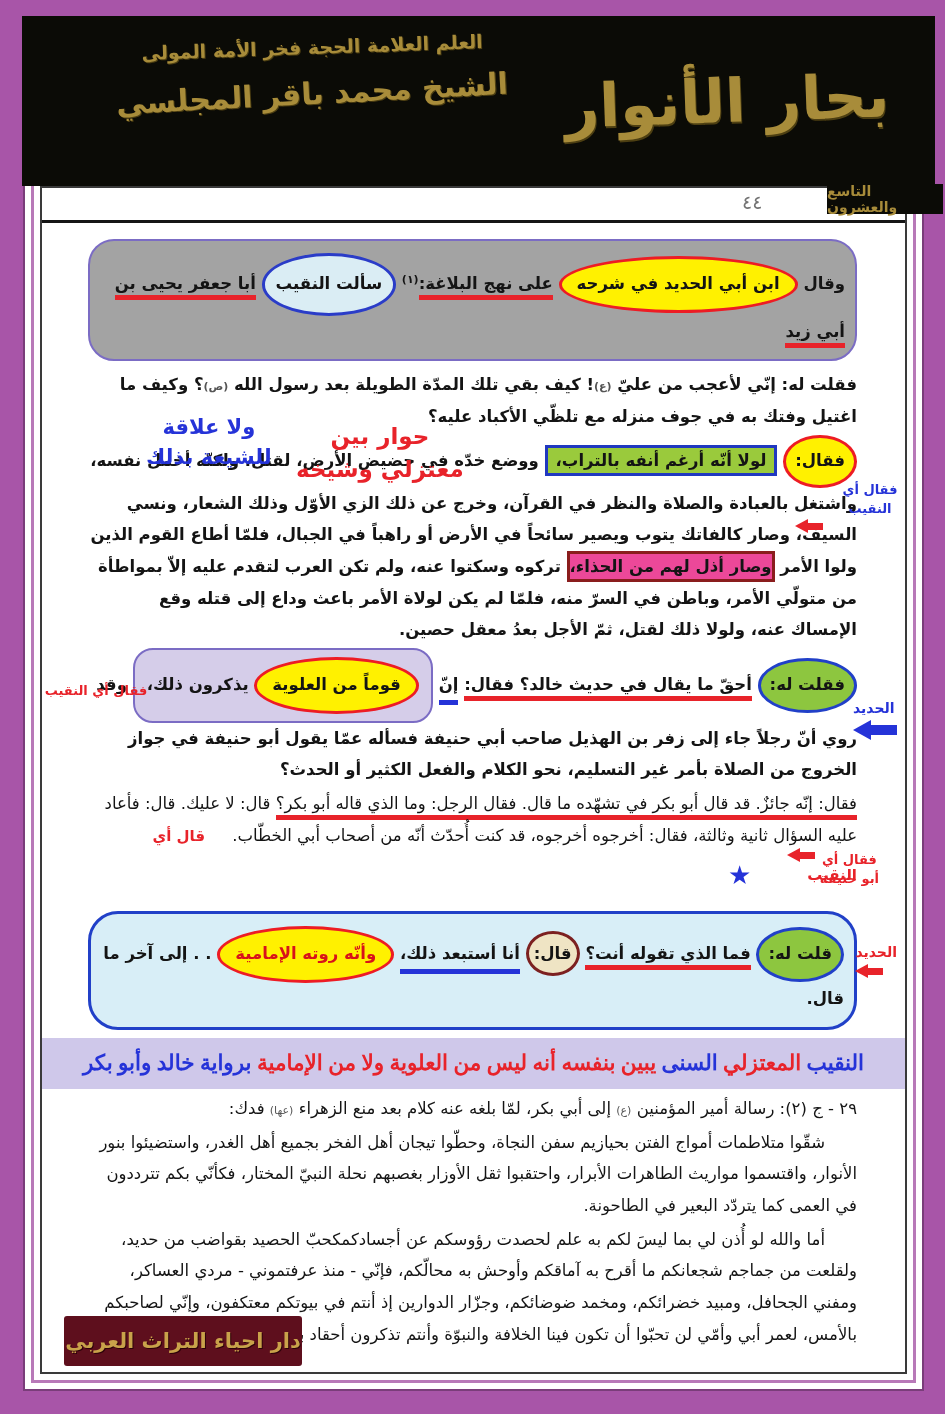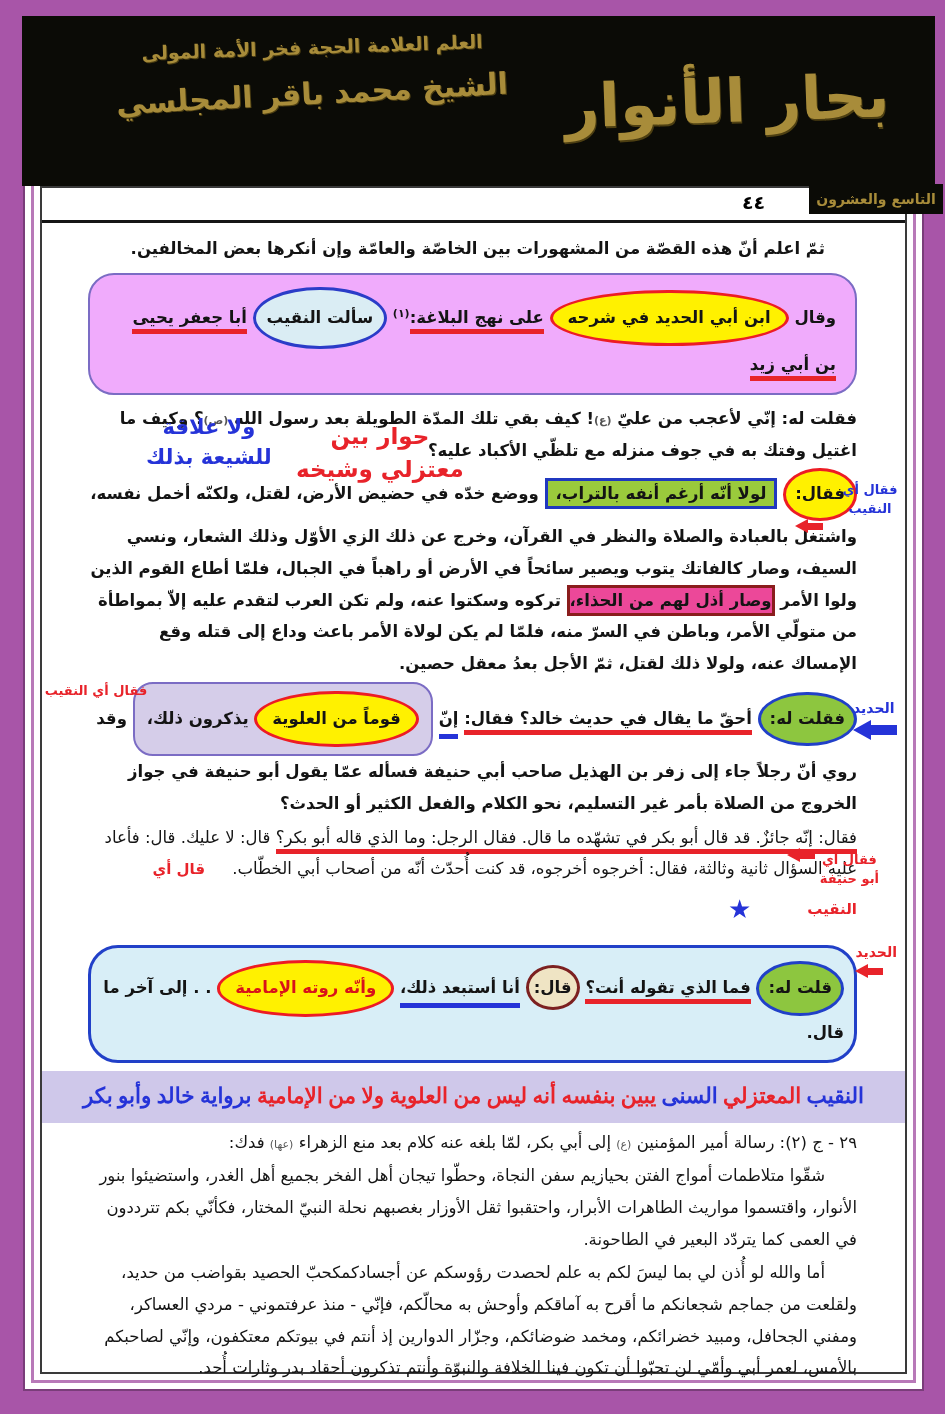--- a/index.html
+++ b/index.html
@@ -13,38 +13,38 @@
   .banner-title{
     position:absolute;right:18px;top:0;width:380px;height:170px;
     display:flex;align-items:center;justify-content:center;
     font-size:60px;font-weight:bold;color:#a88c3a;letter-spacing:-2px;
     text-shadow:1px 2px 0 #4d3f12;transform:rotate(-2deg);
   }
   .banner-sub{position:absolute;left:30px;top:20px;width:520px;color:#a88c3a;text-align:center;}
   .banner-sub .l1{font-size:19px;font-weight:bold;margin-bottom:18px;transform:rotate(-2deg);text-shadow:1px 1px 0 #4d3f12;}
   .banner-sub .l2{font-size:30px;font-weight:bold;transform:rotate(-3deg);text-shadow:1px 1px 0 #4d3f12;}
   .vol-tab{
-    position:absolute;right:2px;top:184px;width:134px;height:30px;background:#0b0b06;z-index:7;
+    position:absolute;right:2px;top:184px;width:116px;height:30px;background:#0b0b06;z-index:7;
     color:#a88c3a;font-size:14px;font-weight:bold;display:flex;align-items:center;justify-content:center;
   }
   
   .page{
     position:absolute;left:40px;right:38px;top:186px;bottom:40px;background:#fff;
     border:2px solid #3a3a3a;z-index:4;
     box-shadow:0 0 0 6px #fff,0 0 0 9px #b879b8,0 0 0 15px #fff,0 0 0 17px #7a3d7a;
   }
   .pheader{height:32px;border-bottom:3px solid #151515;position:relative;}
   .pheader .ptitle{position:absolute;left:55px;top:4px;font-size:17px;font-weight:bold;color:#111;}
-  .pheader .pnum{position:absolute;left:700px;top:3px;font-size:19px;font-weight:bold;color:#000000;}
+  .pheader .pnum{position:absolute;left:700px;top:3px;font-size:19px;font-weight:normal;color:#737373;}
   .content{direction:rtl;padding:8px 48px 0 46px;font-size:16.5px;line-height:1.92;color:#141414;text-align:right;}
   .content p{margin:2px 0;}
   .bold{font-weight:bold;}
   .indent{text-indent:32px;}
   
-  .callout-purple{background:#f0abfc;border:2px solid #7b6cc4;border-radius:26px;padding:12px 19px;margin:8px 0;font-weight:bold;}
+  .callout-purple{background:#a3a3a3;border:2px solid #7b6cc4;border-radius:26px;padding:12px 10px;margin:8px 0;font-weight:bold;}
   .callout-blue{background:#d8eef7;border:3px solid #2140c8;border-radius:30px;padding:12px 10px;margin:10px 0 6px;font-weight:bold;}
   .strip{background:#cfc8ea;margin:8px -48px 4px -46px;padding:5px 18px;text-align:center;font-size:21.5px;font-weight:bold;font-family:Liberation Serif, serif;}
   
   .seg-ye{background:#fff100;border:3px solid #ed1c24;border-radius:50%;padding:13px 15px;display:inline-block;line-height:1.5;}
   .seg-yered{background:#fff100;border:3px solid #ed1c24;border-radius:50%;padding:13px 15px;display:inline-block;line-height:1.5;color:#d8121a;text-align:right;}
   .seg-yc{background:#fff100;border:3px solid #ed1c24;border-radius:50%;padding:11px 9px;display:inline-block;line-height:1.5;}
   .seg-be{background:#daedf4;border:3px solid #2a3cc8;border-radius:50%;padding:16px 11px;display:inline-block;line-height:1.5;}
   .seg-ge{background:#8dc63f;border:3px solid #2140c8;border-radius:50%;padding:12px 9px;display:inline-block;line-height:1.5;}
   .seg-gb{background:#9aca3c;border:3px solid #2038c0;padding:3px 8px;}
   .seg-tb{background:#ec4899;border:3px solid #8a1d1d;padding:3px 0;}
@@ -94,21 +94,20 @@
 </div>
 <div class="vol-tab">التاسع والعشرون</div>
 
 <div class="page">
 
   <div class="pheader">
     <div class="pnum">٤٤</div>
   </div>
 
   <div class="content">
-    <p class="bold indent"><span>ثمّ اعلم أنّ هذه القصّة من المشهورات بين الخاصّة والعامّة وإن أنكرها بعض المخالفين.</span></p>
 
     <div class="callout-purple"><span>وقال </span><span class="seg-ye">ابن أبي الحديد في شرحه</span><span> </span><span class="seg-ru">على نهج البلاغة:</span><span class="seg-sup">(١)</span><span> </span><span class="seg-be">سألت النقيب</span><span> </span><span class="seg-ru">أبا جعفر يحيى بن أبي زيد</span></div>
 
     <p class="bold"><span>فقلت له: إنّي لأعجب من عليّ </span><span class="seg-sym">(ع)</span><span>! كيف بقي تلك المدّة الطويلة بعد رسول الله </span><span class="seg-sym">(ص)</span><span>؟ وكيف ما اغتيل وفتك به في جوف منزله مع تلظّي الأكباد عليه؟</span></p>
     <p class="bold"><span class="seg-yc">فقال:</span><span> </span><span class="seg-gb">لولا أنّه أرغم أنفه بالتراب،</span><span> ووضع خدّه في حضيض الأرض، لقتل، ولكنّه أخمل نفسه، واشتغل بالعبادة والصلاة والنظر في القرآن، وخرج عن ذلك الزي الأوّل وذلك الشعار، ونسي السيف، وصار كالفاتك يتوب ويصير سائحاً في الأرض أو راهباً في الجبال، فلمّا أطاع القوم الذين ولوا الأمر </span><span class="seg-tb">وصار أذل لهم من الحذاء،</span><span> تركوه وسكتوا عنه، ولم تكن العرب لتقدم عليه إلاّ بمواطأة من متولّي الأمر، وباطن في السرّ منه، فلمّا لم يكن لولاة الأمر باعث وداع إلى قتله وقع الإمساك عنه، ولولا ذلك لقتل، ثمّ الأجل بعدُ معقل حصين.</span></p>
     <p class="bold"><span class="seg-ge">فقلت له:</span><span> </span><span class="seg-ru">أحقّ ما يقال في حديث خالد؟ فقال:</span><span> </span><span class="seg-bu">إنّ</span><span> </span><span class="seg-lav"><span class="seg-ye">قوماً من العلوية</span><span> يذكرون ذلك،</span></span><span> وقد روي أنّ رجلاً جاء إلى زفر بن الهذيل صاحب أبي حنيفة فسأله عمّا يقول أبو حنيفة في جواز الخروج من الصلاة بأمر غير التسليم، نحو الكلام والفعل الكثير أو الحدث؟</span></p>
     <p><span class="seg-ru">فقال: إنّه جائزٌ. قد قال أبو بكر في تشهّده ما قال. فقال الرجل: وما الذي قاله أبو بكر؟</span><span> قال: لا عليك. قال: فأعاد عليه السؤال ثانية وثالثة، فقال: أخرجوه أخرجوه، قد كنت أُحدّث أنّه من أصحاب أبي الخطّاب. </span><span class="seg-rednote">قال أي النقيب</span><span class="seg-star">★</span></p>
 
     <div class="callout-blue"><span class="seg-ge">قلت له:</span><span> </span><span class="seg-ru">فما الذي تقوله أنت؟</span><span> </span><span class="seg-tc">قال:</span><span> </span><span class="seg-bu">أنا أستبعد ذلك،</span><span> </span><span class="seg-yered">وأنّه روته الإمامية</span><span> . . إلى آخر ما قال.</span></div>
 
@@ -142,13 +141,14 @@
     <span>فقال أي
 أبو حنيفة</span>
     <span class="arr arr-abuhanifa" style="--c:#e8232a"><i class="tri"></i><i class="tail"></i></span>
   </div>
 
   <div class="ann ann-red" id="ann-hadid2">
     <span>الحديد</span>
     <span class="arr" style="--c:#e8232a"><i class="tri"></i><i class="tail"></i></span>
   </div>
 
+  <div class="stamp">دار احياء التراث العربي</div>
 </div>
 
 </body></html>

